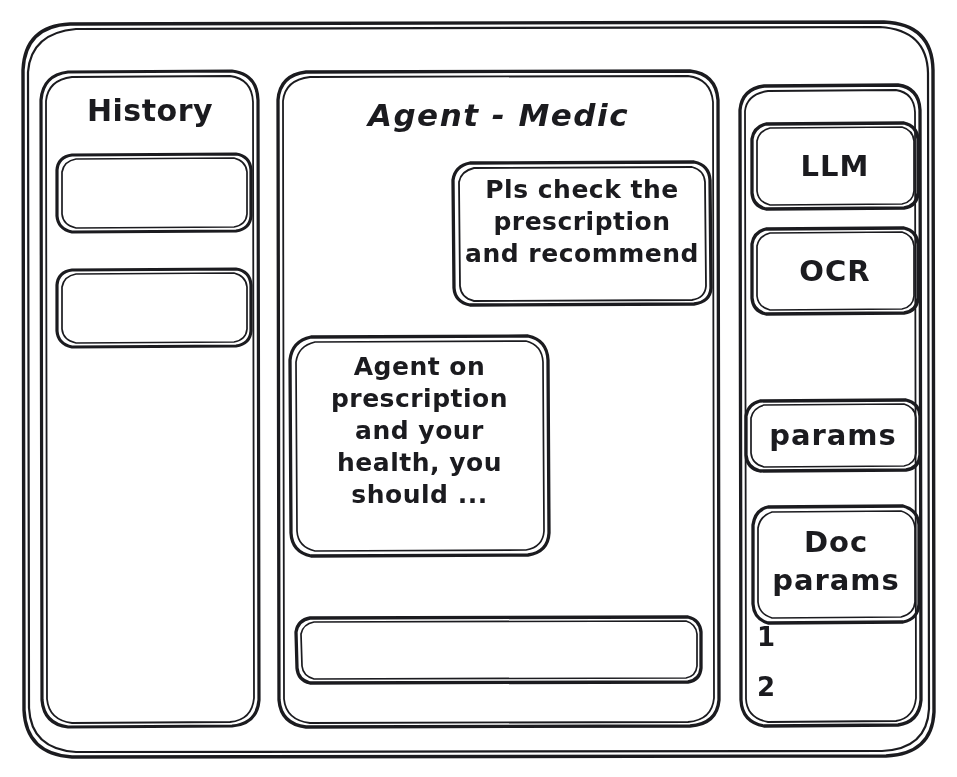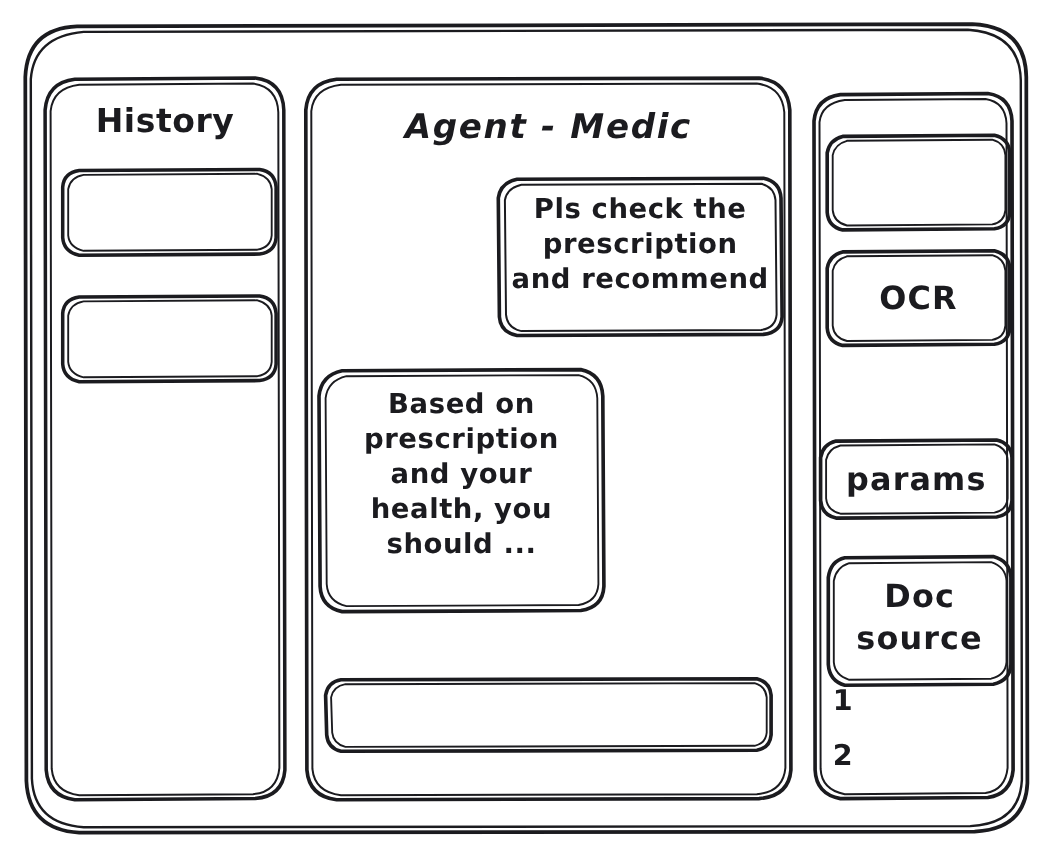--- a/index.html
+++ b/index.html
@@ -95,45 +95,48 @@
   <div class="hit" style="left:278px;top:71px;width:441px;height:656px;"></div>
   <div class="lbl agent-title" style="left:278px;top:97px;width:441px;">Agent - Medic</div>
 
   <div class="hit" style="left:453px;top:162px;width:258px;height:143px;">
     <div class="lbl bubble-text" style="left:8px;top:12px;width:242px;">Pls check the
 prescription
 and recommend</div>
   </div>
 
   <div class="hit" style="left:290px;top:336px;width:259px;height:220px;">
-    <div class="lbl bubble-text" style="left:8px;top:15px;width:243px;">Based on
+    <div class="lbl bubble-text" style="left:8px;top:15px;width:243px;">Agent on
 prescription
 and your
 health, you
 should ...</div>
   </div>
 
   <div class="hit" style="left:296px;top:617px;width:405px;height:66px;cursor:text;">
     <div class="lbl bubble-text" style="left:14px;top:18px;width:370px;text-align:left;font-weight:400;color:#8a8a93;"></div>
   </div>
 
   <div class="hit" style="left:740px;top:85px;width:181px;height:641px;"></div>
 
+  <div class="hit" style="left:752px;top:123px;width:166px;height:86px;cursor:pointer;">
+    <div class="lbl btn-text" style="left:0;top:26px;width:166px;">LLM</div>
+  </div>
 
   <div class="hit" style="left:752px;top:228px;width:166px;height:64px;cursor:pointer;">
     <div class="lbl btn-text" style="left:0;top:26px;width:166px;">OCR</div>
   </div>
 
   <div class="hit" style="left:746px;top:400px;width:174px;height:86px;cursor:pointer;">
     <div class="lbl btn-text" style="left:0;top:18px;width:174px;">params</div>
   </div>
 
   <div class="hit" style="left:753px;top:506px;width:166px;height:117px;cursor:pointer;">
     <div class="lbl btn-text" style="left:0;top:18px;width:166px;line-height:1.3;">Doc
-source</div>
+params</div>
   </div>
 
   <div class="hit" style="left:752px;top:620px;width:120px;height:36px;cursor:pointer;">
     <div class="lbl num-text" style="left:5px;top:2px;width:110px;">1</div>
   </div>
 
   <div class="hit" style="left:752px;top:670px;width:120px;height:36px;cursor:pointer;">
     <div class="lbl num-text" style="left:5px;top:2px;width:110px;">2</div>
   </div>
 

